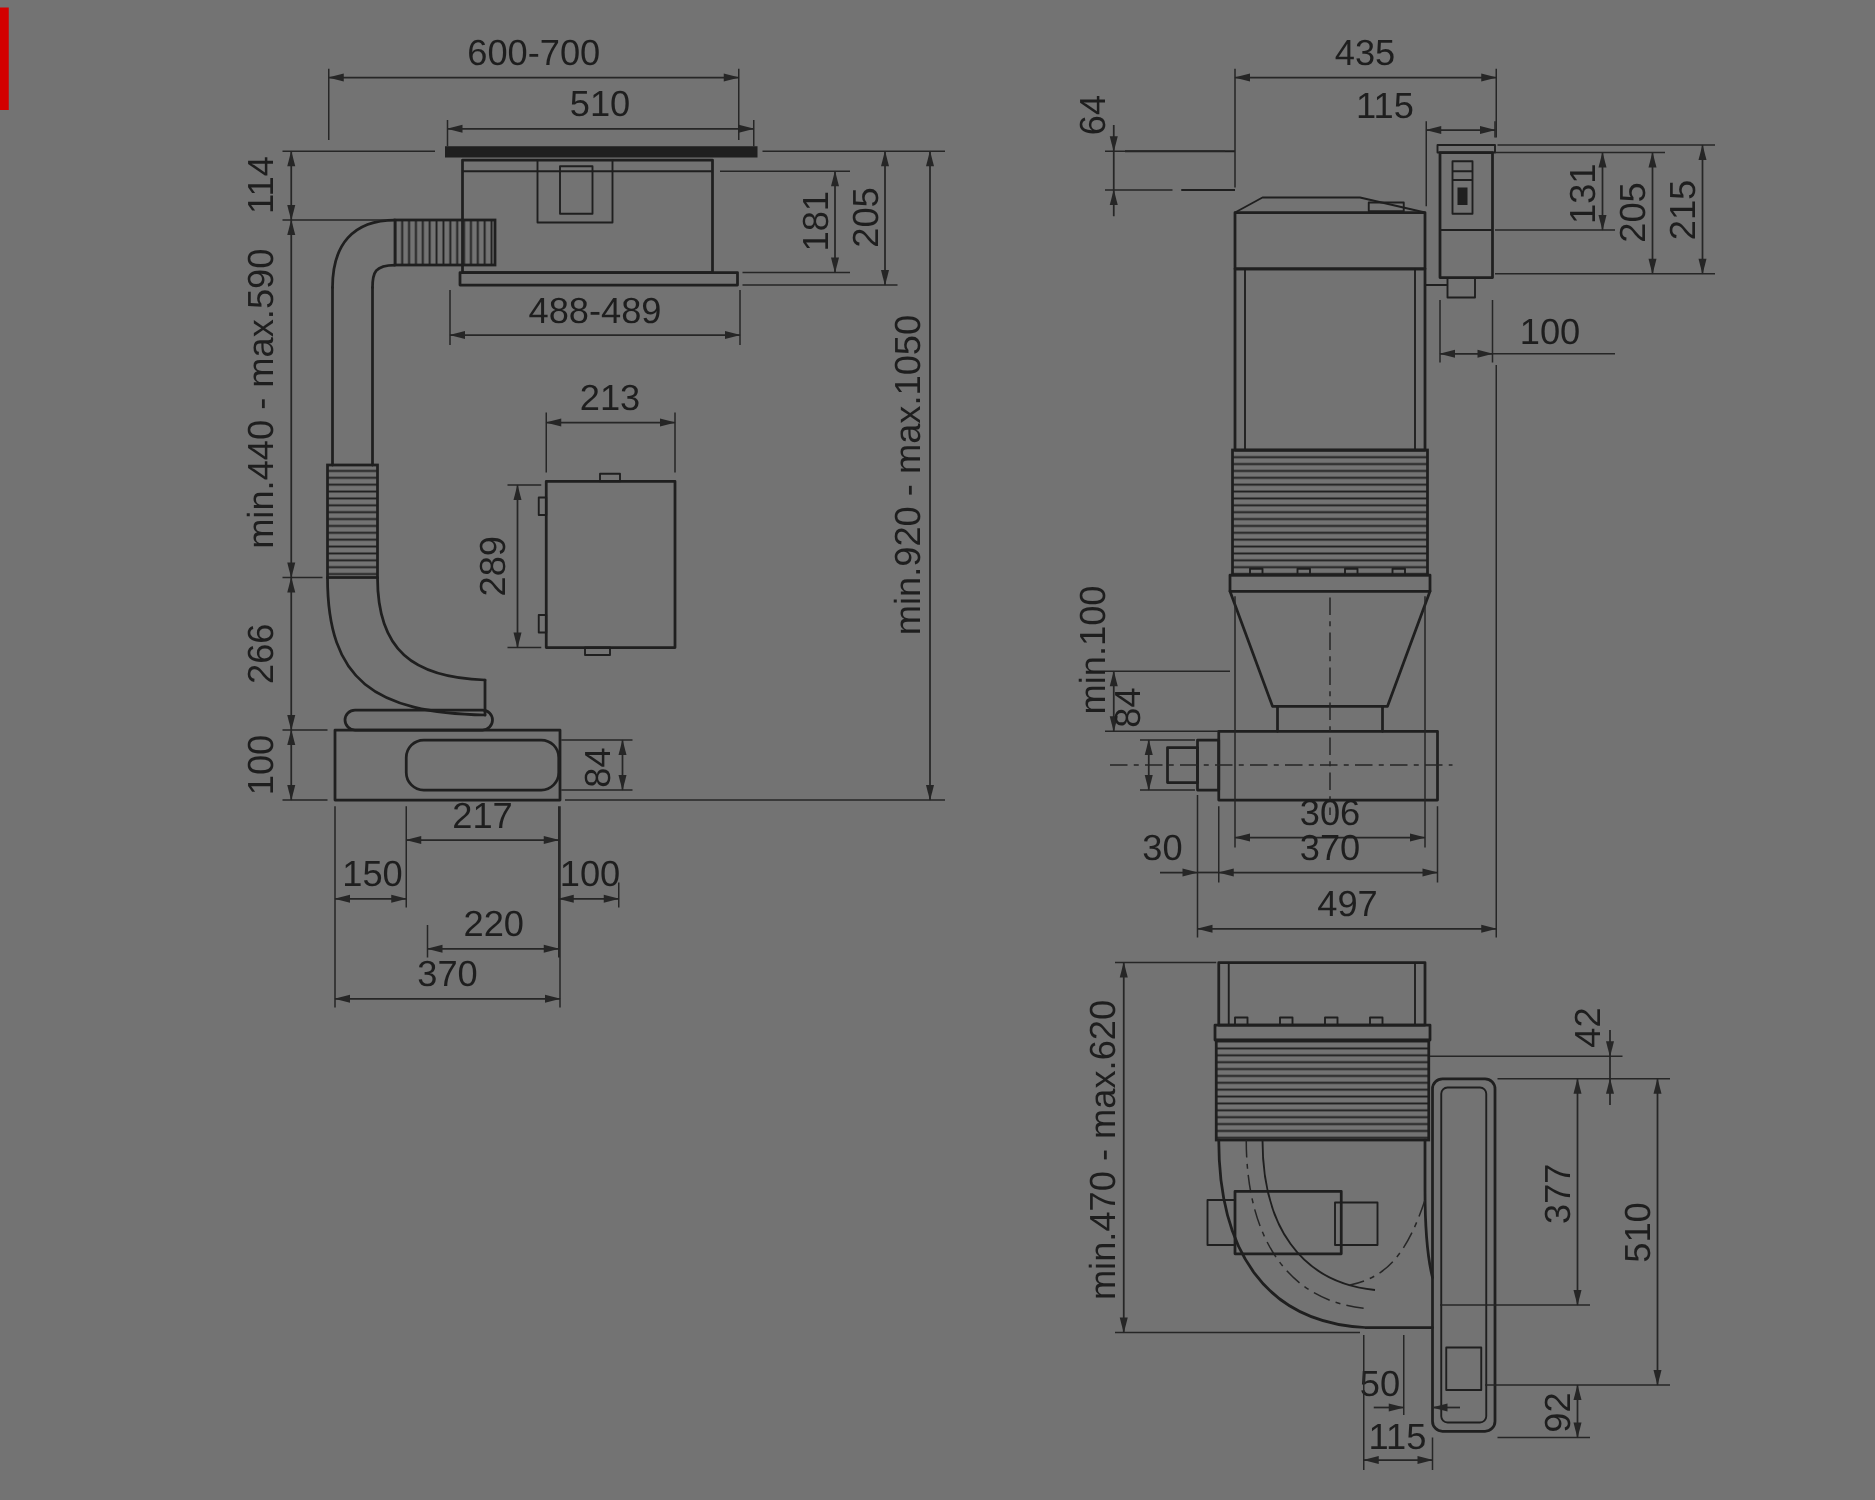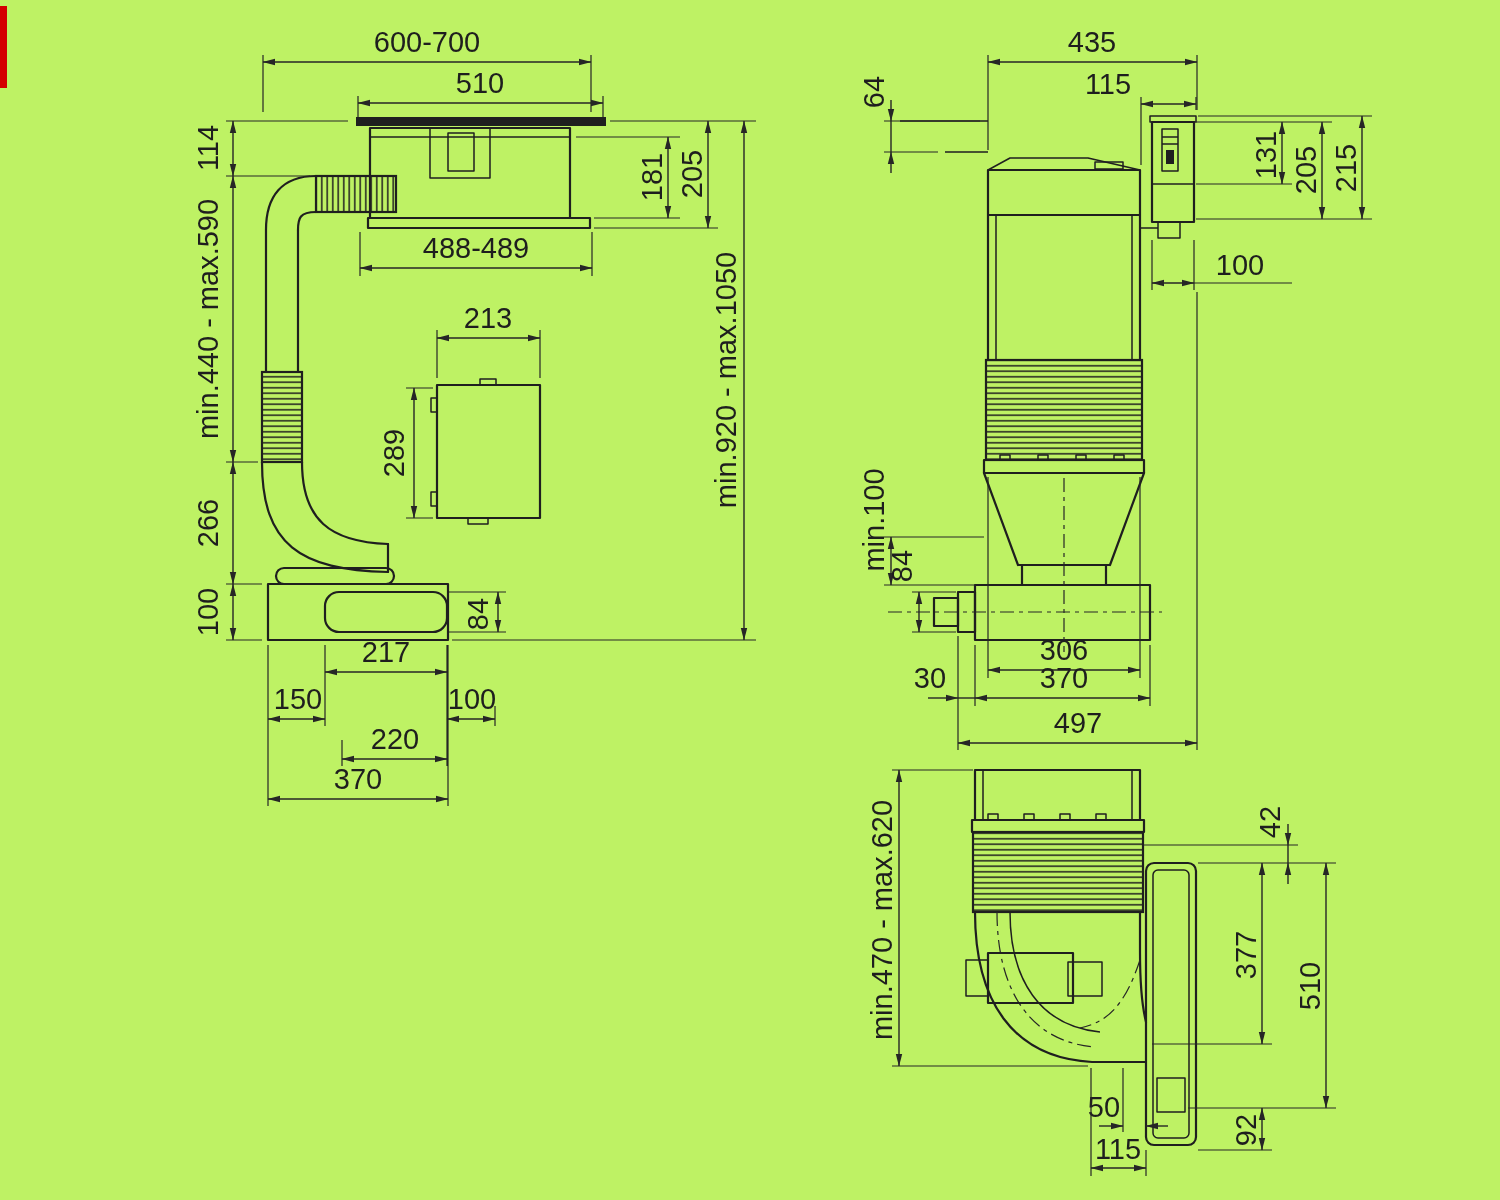--- a/index.html
+++ b/index.html
@@ -1,16 +1,16 @@
 <!DOCTYPE html>
 <html><head>
 <meta charset="utf-8">
 <style>
   html,body{margin:0;padding:0;background:#ffffff}
-  .stage{position:relative;width:1500px;height:1200px;background:#bef264;overflow:hidden}
+  .stage{position:relative;width:1500px;height:1200px;background:#737373;overflow:hidden}
   svg{display:block}
   .ol{fill:none;stroke:#1f1f1f;stroke-width:2.2;stroke-linejoin:round;stroke-linecap:round}
   .ol-thin{fill:none;stroke:#1f1f1f;stroke-width:1.5;stroke-linejoin:round}
   .dim{fill:none;stroke:#262626;stroke-width:1.4}
   .ext{fill:none;stroke:#262626;stroke-width:1.2}
   .dash{fill:none;stroke:#262626;stroke-width:1.2;stroke-dasharray:14 5 4 5}
   .lbl{font-family:"Liberation Sans",sans-serif;font-size:29px;fill:#1e1e1e;text-anchor:middle}
 </style>
 </head>
 <body>

